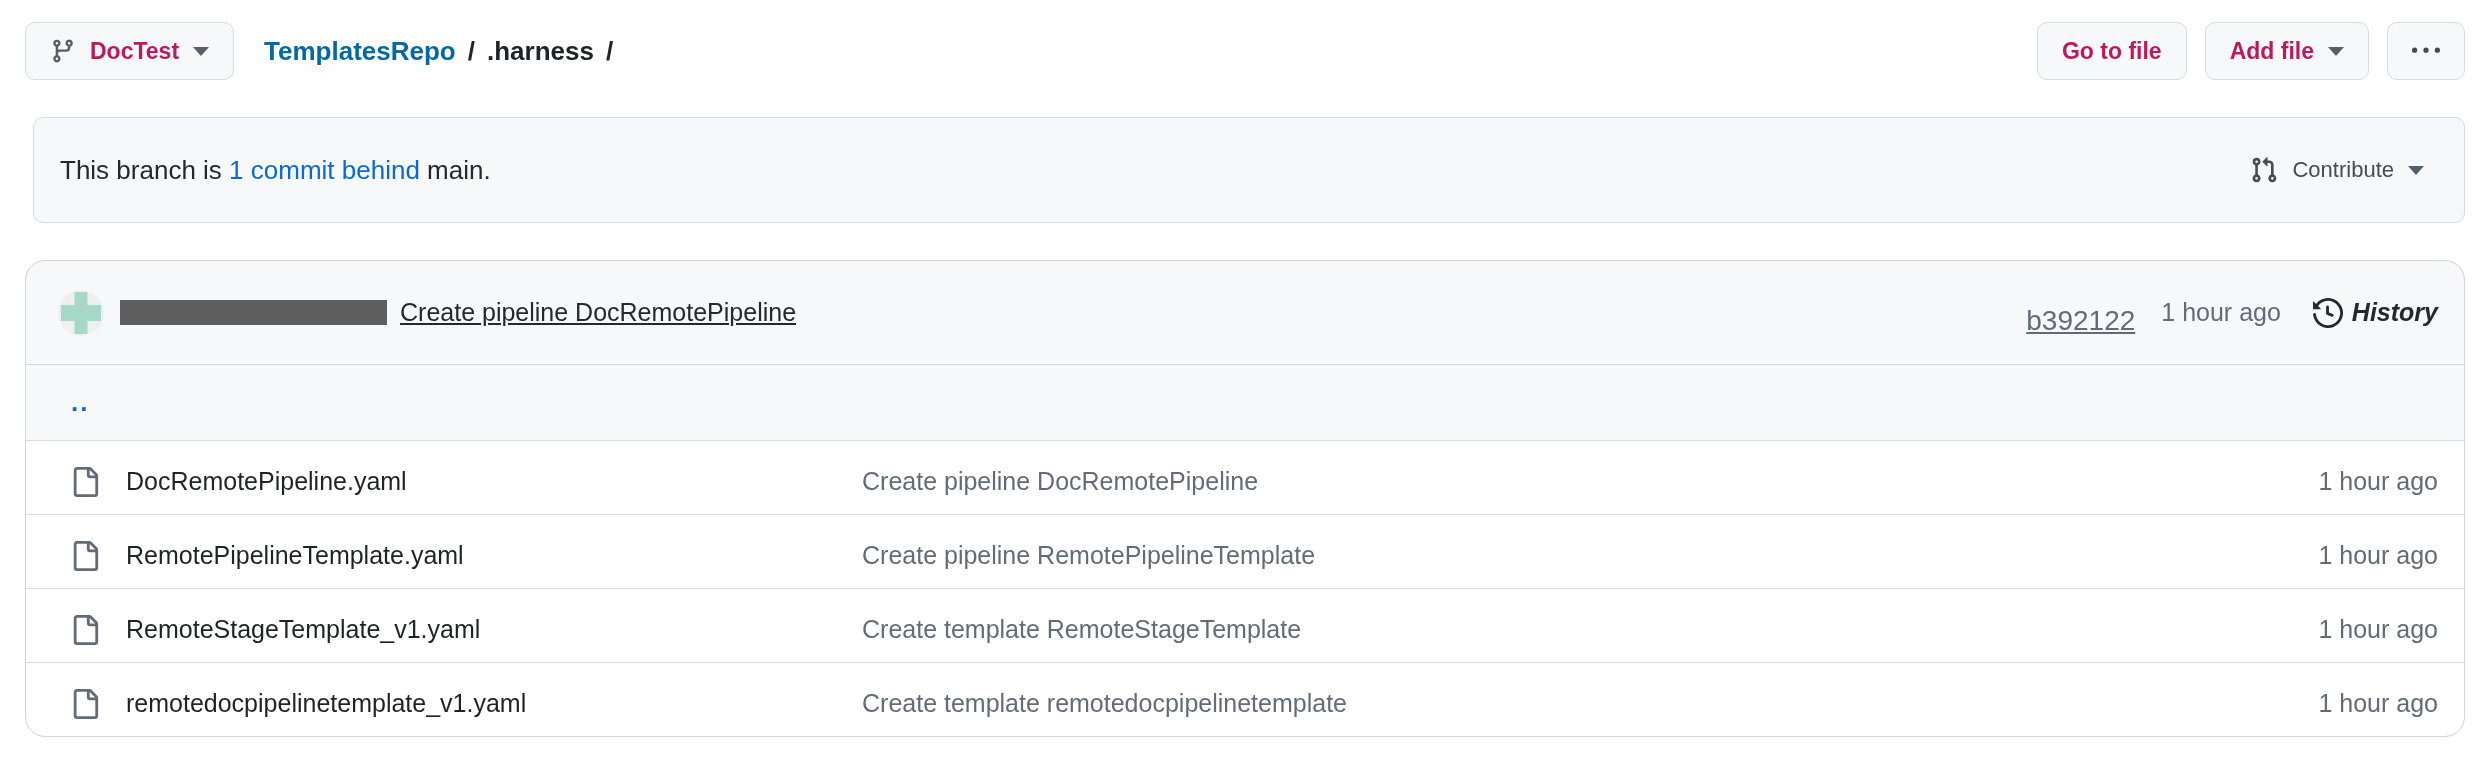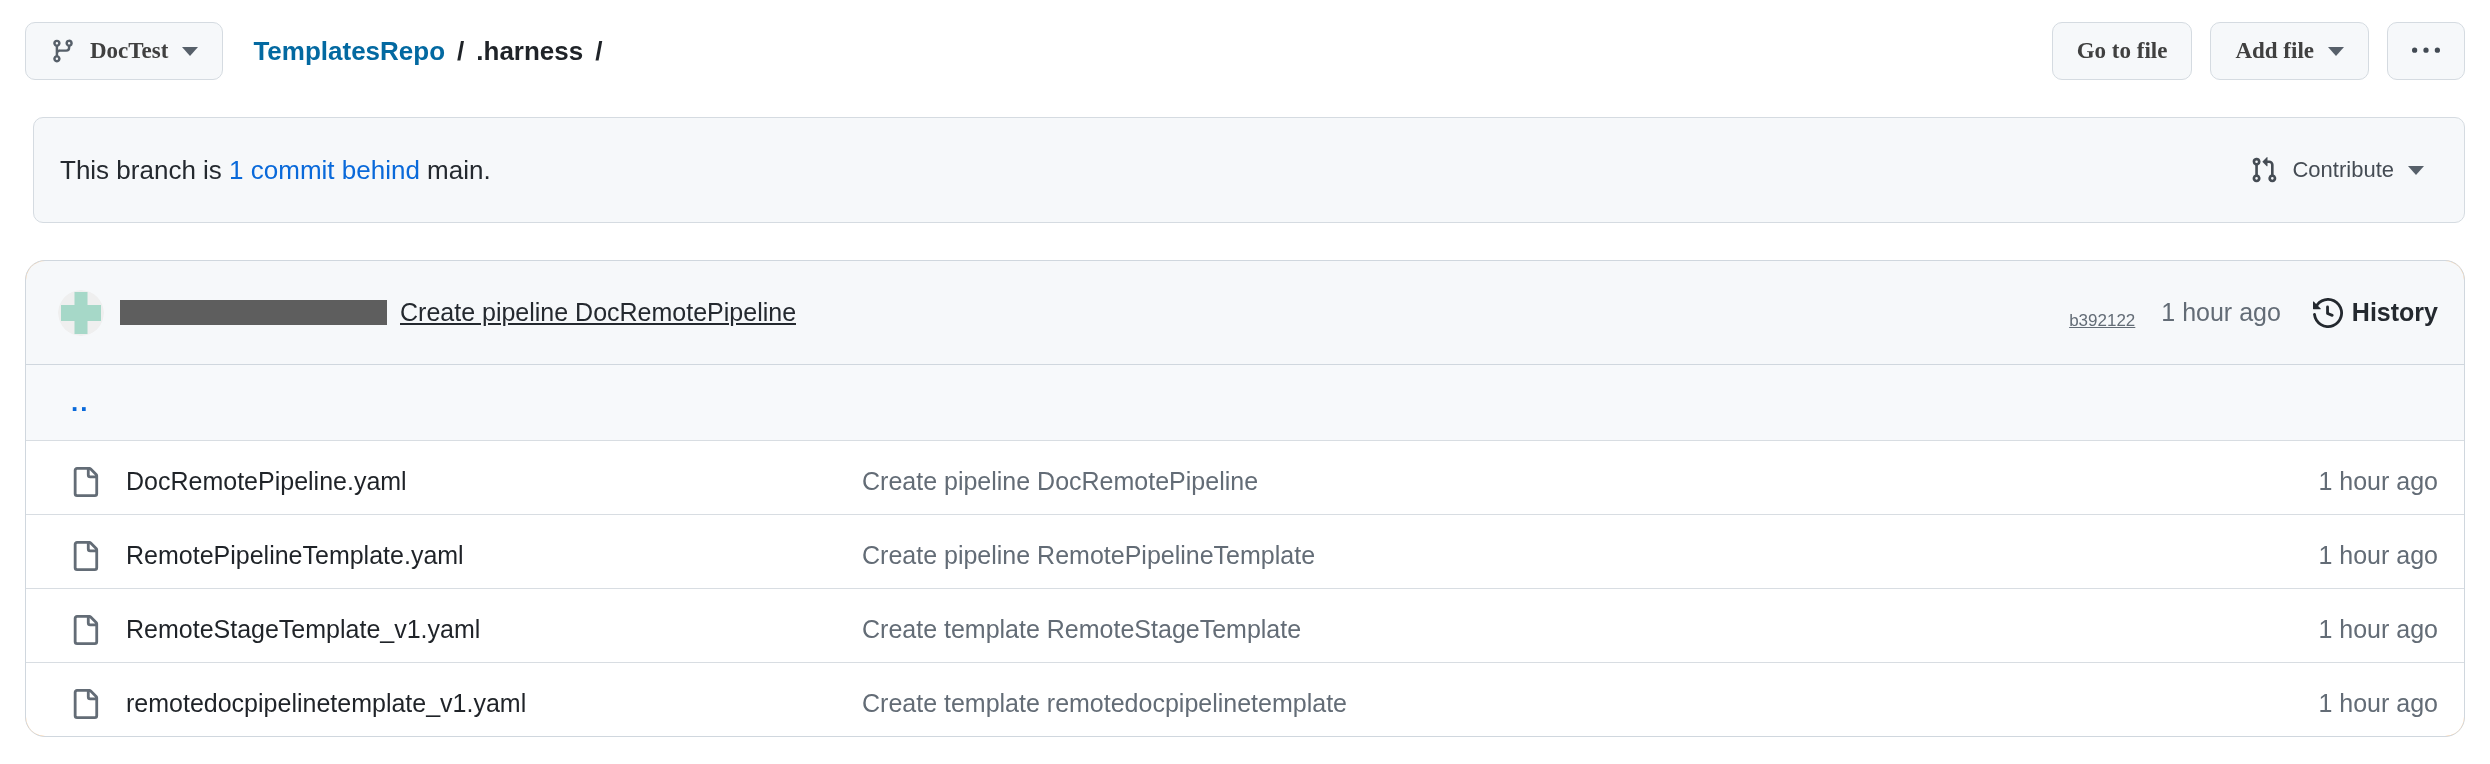--- a/index.html
+++ b/index.html
@@ -11,22 +11,22 @@
   }
   .page { width:2490px; height:764px; padding:22px 25px 0 25px; overflow:hidden; }
 
   
   .top-bar { display:flex; align-items:center; justify-content:space-between; height:58px; }
   .top-left { display:flex; align-items:center; gap:30px; }
   .btn {
     display:inline-flex; align-items:center; gap:14px;
     height:58px; padding:0 24px;
     background:#f6f8fa; border:1.5px solid #d5dbe1; border-radius:10px;
-    font-size:23px; font-weight:600; color:#404040;
-    cursor:pointer; white-space:nowrap;font-family:Liberation Serif, serif;
+    font-size:23px; font-weight:600; color:#be185d;
+    cursor:pointer; white-space:nowrap;
   }
   .caret {
     width:0; height:0; display:inline-block;
     border-left:8px solid transparent; border-right:8px solid transparent;
     border-top:9px solid #57606a;
   }
   .icon-gray { color:#57606a; }
   .breadcrumb { font-size:26px; font-weight:600; display:flex; align-items:center; gap:12px; }
   .breadcrumb a { color:#0369a1; text-decoration:none; }
   .breadcrumb .sep, .breadcrumb .path { color:#1f2328; }
@@ -58,26 +58,26 @@
   .commit-header {
     height:104px; background:#f6f8fa;
     border-bottom:1.5px solid #d0d7de;
     display:flex; align-items:center;
     padding:0 26px 0 32px;
   }
   .avatar { width:46px; height:46px; border-radius:50%; overflow:hidden; flex:0 0 auto; }
   .redacted-bar { width:267px; height:25px; background:#5e5e5e; margin-left:16px; flex:0 0 auto; }
   .commit-msg { font-size:25px; color:#24292f; margin-left:13px; white-space:nowrap; overflow:hidden; }
   .commit-meta { margin-left:auto; display:flex; align-items:center; gap:26px; }
-  .commit-hash { font-size:17px; color:#636c76;margin-top:16px; }
+  .commit-hash { font-size:28px; color:#636c76;margin-top:16px; }
   .commit-time { font-size:25px; color:#636c76; }
   .history-btn {
     display:flex; align-items:center; gap:9px; margin-left:6px;
     background:none; border:none; cursor:pointer; font-family:inherit;
-    font-size:25px; font-weight:700; color:#24292f;
+    font-size:25px; font-weight:700; color:#24292f;font-style:italic;
   }
 
   .updir-row {
     height:75px; background:#f7f9fb;
     display:flex; align-items:center; padding:0 26px 0 45px;
   }
   .updir-link { font-size:26px; font-weight:600; color:#0969da; text-decoration:none; letter-spacing:2px; }
 
   .file-row {
     height:74px; border-top:1.5px solid #d8dde2; background:#ffffff;

